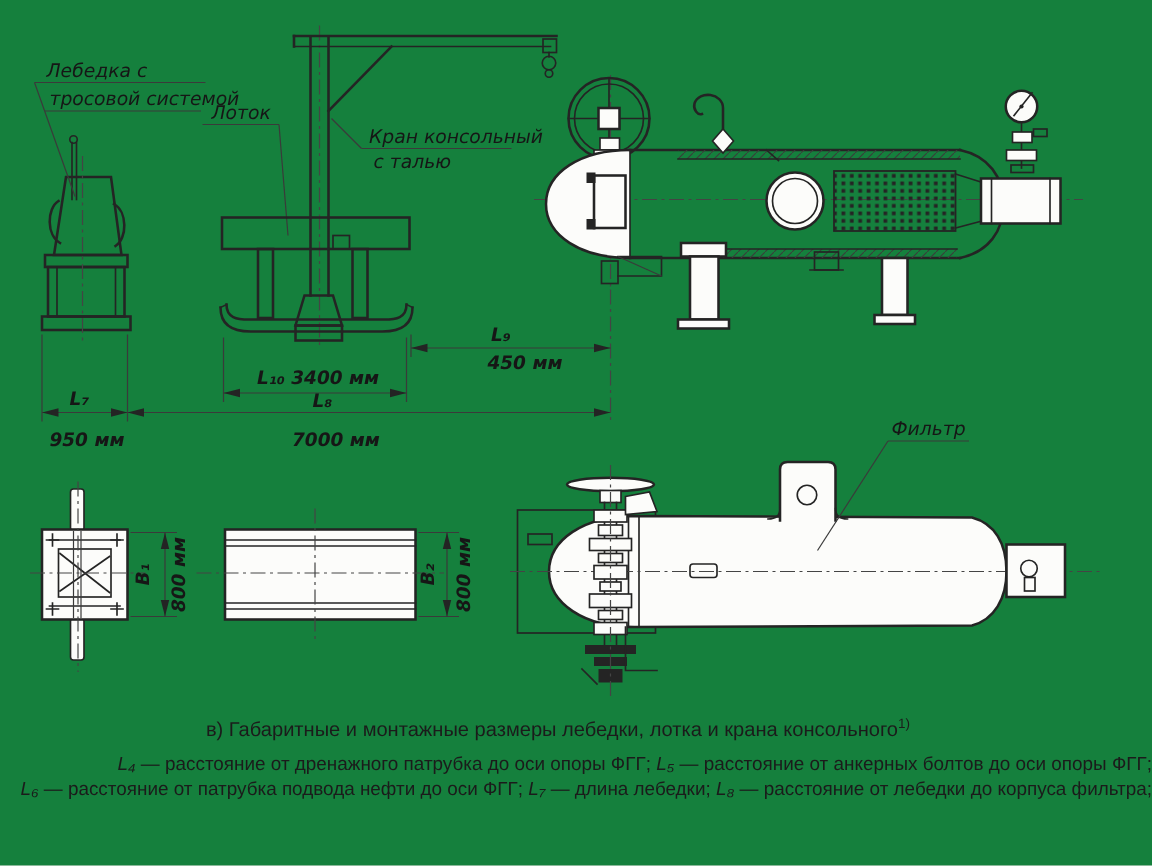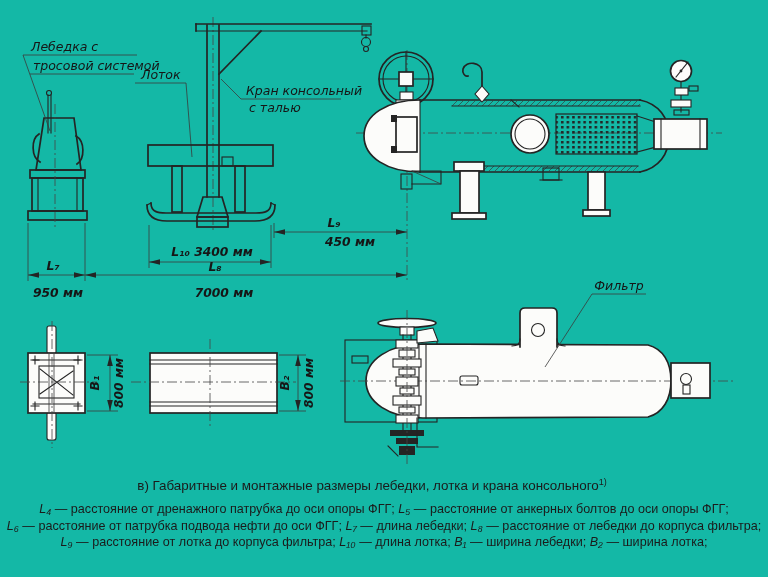--- a/index.html
+++ b/index.html
@@ -1,32 +1,32 @@
 <!DOCTYPE html>
 <html><head>
 <meta charset="utf-8">
 <style>
   html,body{margin:0;padding:0;background:#e8e8e6;}
-  #page{position:relative;width:768px;height:577px;background:#14b8a6;overflow:hidden;
+  #page{position:relative;width:768px;height:577px;background:#15803d;overflow:hidden;
         font-family:"Liberation Sans","DejaVu Sans",sans-serif;color:#161616;}
   svg{position:absolute;left:0;top:0;}
   .o  {stroke:#242424;stroke-width:1.7;fill:none;stroke-linecap:square;}
   .o1 {stroke:#242424;stroke-width:1.1;fill:none;stroke-linecap:square;}
   .t  {stroke:#3a3a3a;stroke-width:0.8;fill:none;}
   .cl {stroke:#444;stroke-width:0.8;fill:none;stroke-dasharray:10 3 2 3;}
   .dk {fill:#242424;stroke:none;}
   .ah {fill:#242424;stroke:none;}
   .f  {fill:#fcfcfa;}
   text{fill:#161616;}
   .lbl{font:italic 12.5px "DejaVu Sans",sans-serif;}
   .dim{font:italic 600 12.3px "DejaVu Sans",sans-serif;}
   .caption{position:absolute;left:0;top:477px;width:744px;text-align:center;
            font-size:13.4px;color:#1b1b1b;}
   .caption sup{font-size:9px;}
-  .legend{position:absolute;left:0;top:501px;width:768px;text-align:center;
+  .legend{position:absolute;left:0;top:501px;width:768px;text-align:right;
           font-size:12.6px;line-height:16.6px;color:#1b1b1b;}
   .legend div{white-space:nowrap;}
 </style>
 </head>
 <body>
 
 <div id="page">
 
 <svg width="768" height="472" viewBox="0 0 768 472">
   <defs>
@@ -312,16 +312,15 @@
   </g>
 </svg>
 
 <div class="caption">
   <span>в) Габаритные и монтажные размеры лебедки, лотка и крана консольного</span><sup>1)</sup>
 </div>
 
 <div class="legend">
   <div><i>L₄</i> — расстояние от дренажного патрубка до оси опоры ФГГ; <i>L₅</i> — расстояние от анкерных болтов до оси опоры ФГГ;</div>
   <div><i>L₆</i> — расстояние от патрубка подвода нефти до оси ФГГ; <i>L₇</i> — длина лебедки; <i>L₈</i> — расстояние от лебедки до корпуса фильтра;</div>
-  <div><i>L₉</i> — расстояние от лотка до корпуса фильтра; <i>L₁₀</i> — длина лотка; <i>B₁</i> — ширина лебедки; <i>B₂</i> — ширина лотка;</div>
 </div>
 
 </div>
 
 </body></html>

